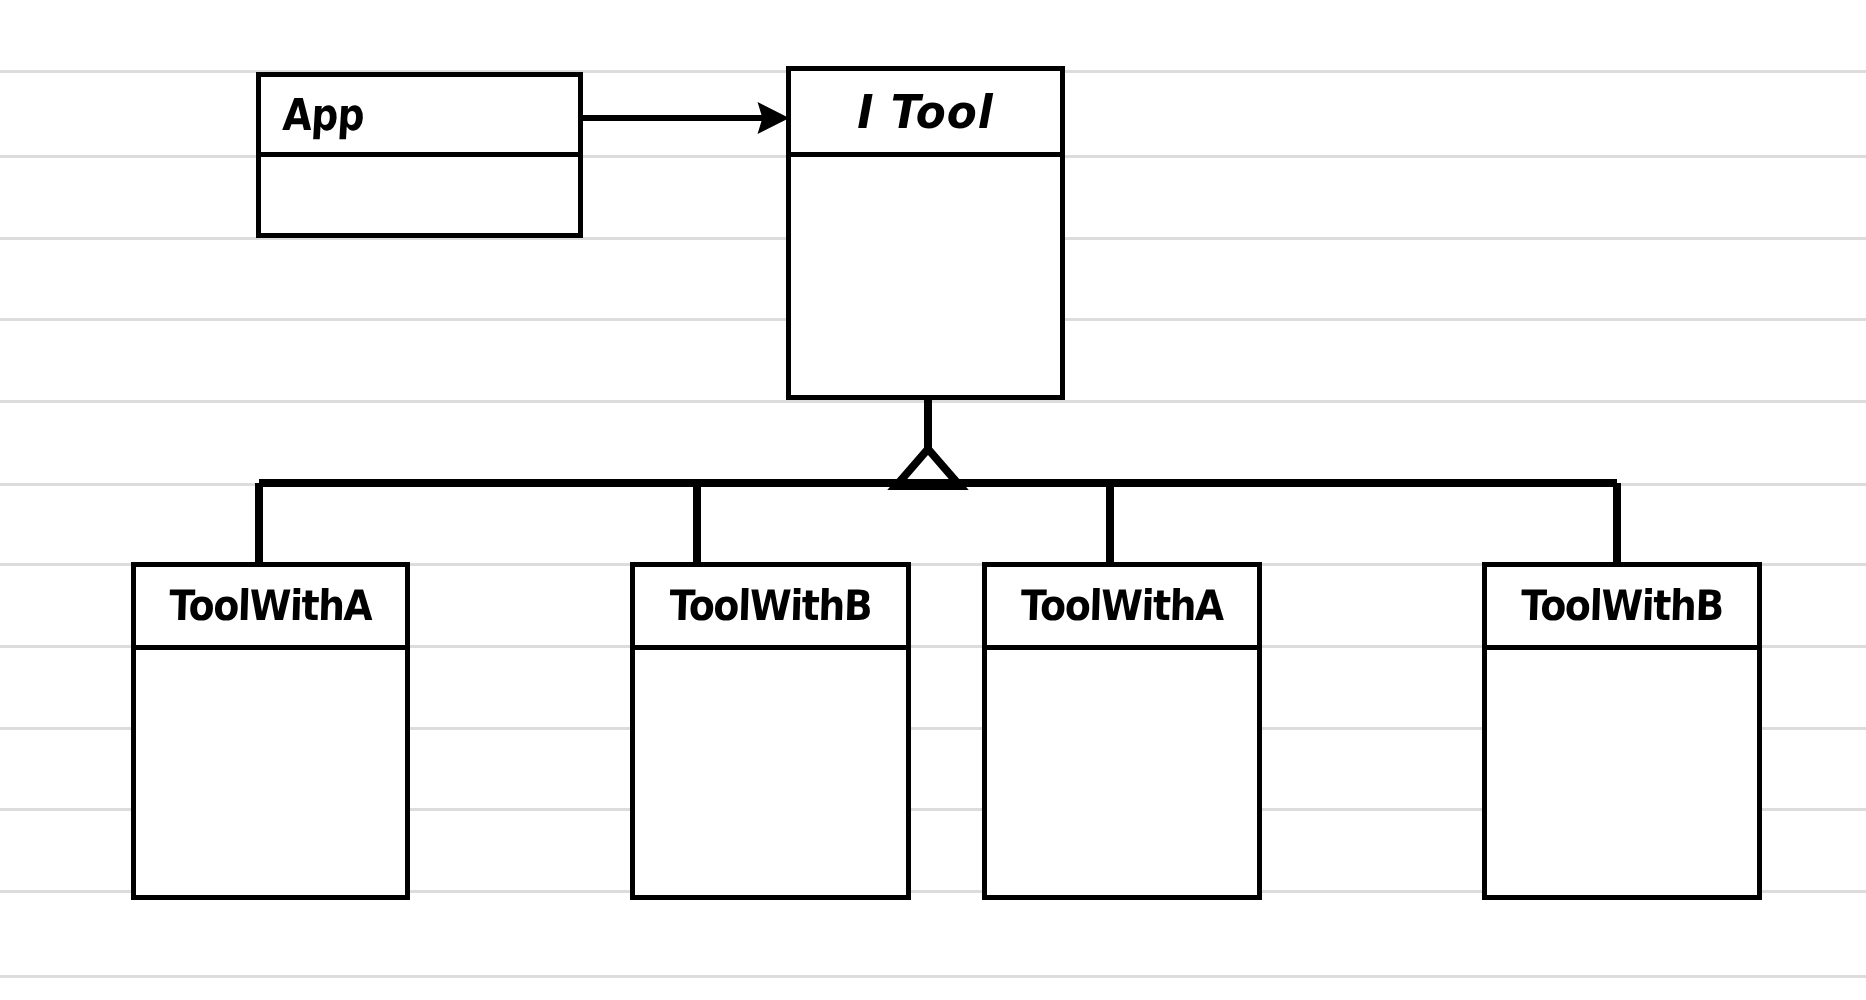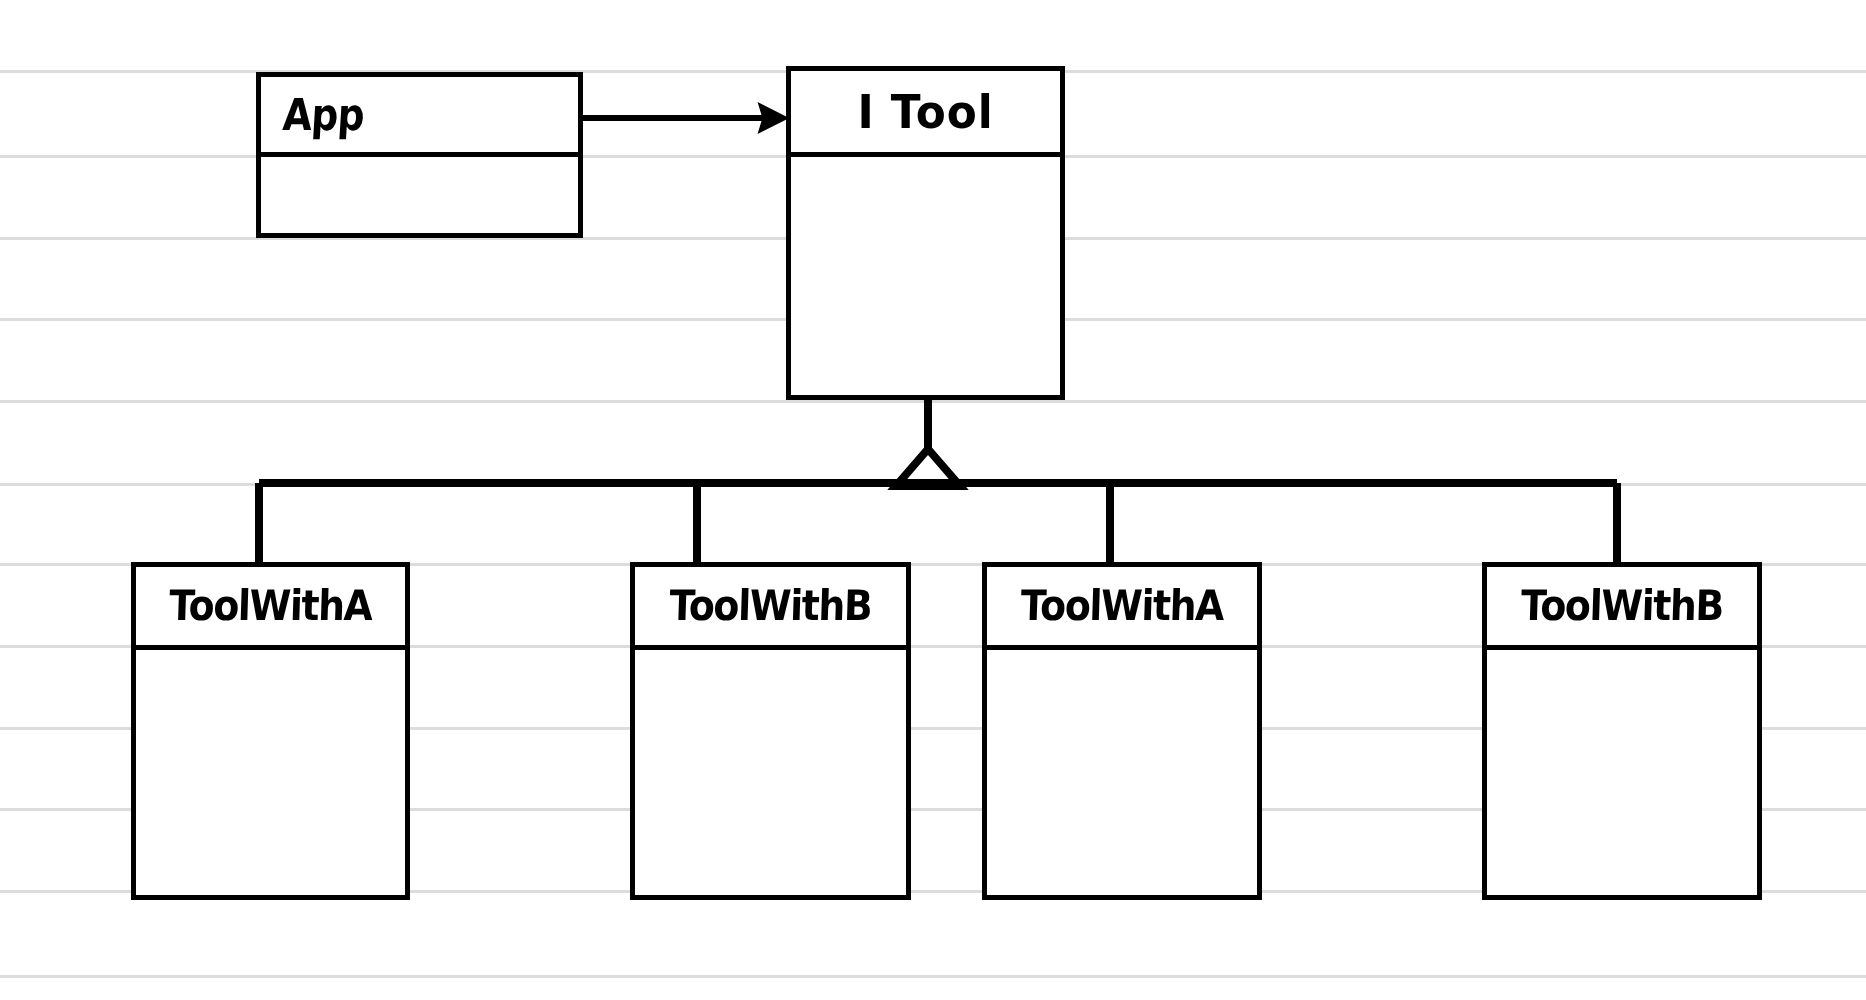--- a/index.html
+++ b/index.html
@@ -140,21 +140,21 @@
   </svg>
 
   <div class="uml-box" style="left:256px; top:72px; width:327px; height:166px;">
     <div class="uml-header" style="height:80px;">
       <span class="uml-title title-app">App</span>
     </div>
     <div class="uml-body" style="height:76px;"></div>
   </div>
 
   <div class="uml-box" style="left:786px; top:66px; width:279px; height:334px;">
-    <div class="uml-header" style="height:86px;">
+    <div class="uml-header" style="height:86px;font-style:italic;">
       <span class="uml-title title-itool">I Tool</span>
     </div>
     <div class="uml-body" style="height:238px;"></div>
   </div>
 
   <div class="uml-box" style="left:131px; top:562px; width:279px; height:338px;">
     <div class="uml-header" style="height:83px;">
       <span class="uml-title title-sub">ToolWithA</span>
     </div>
     <div class="uml-body" style="height:245px;"></div>

